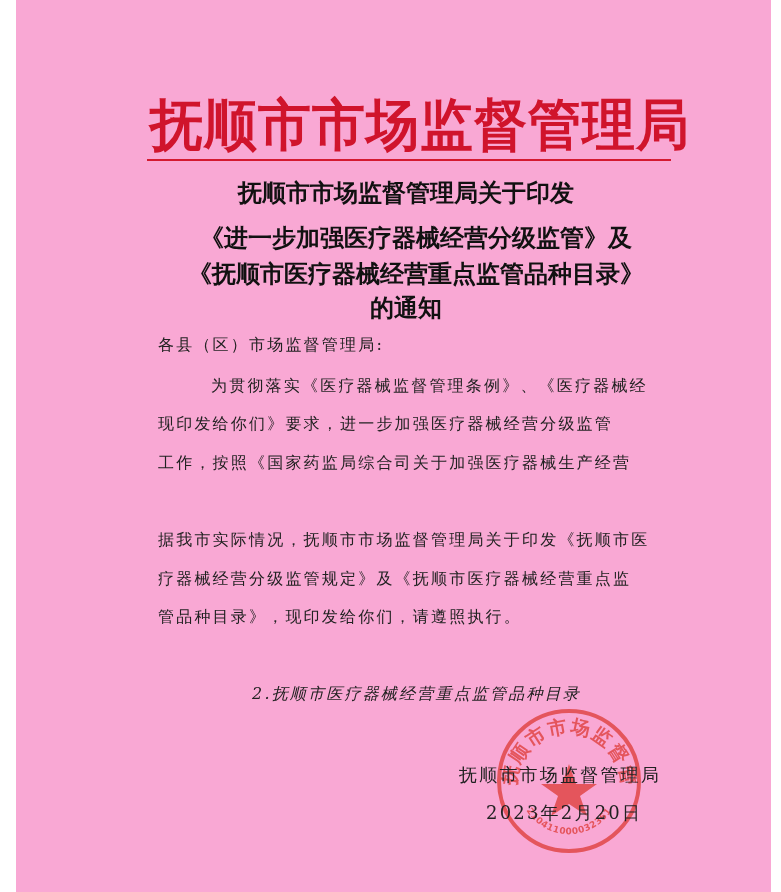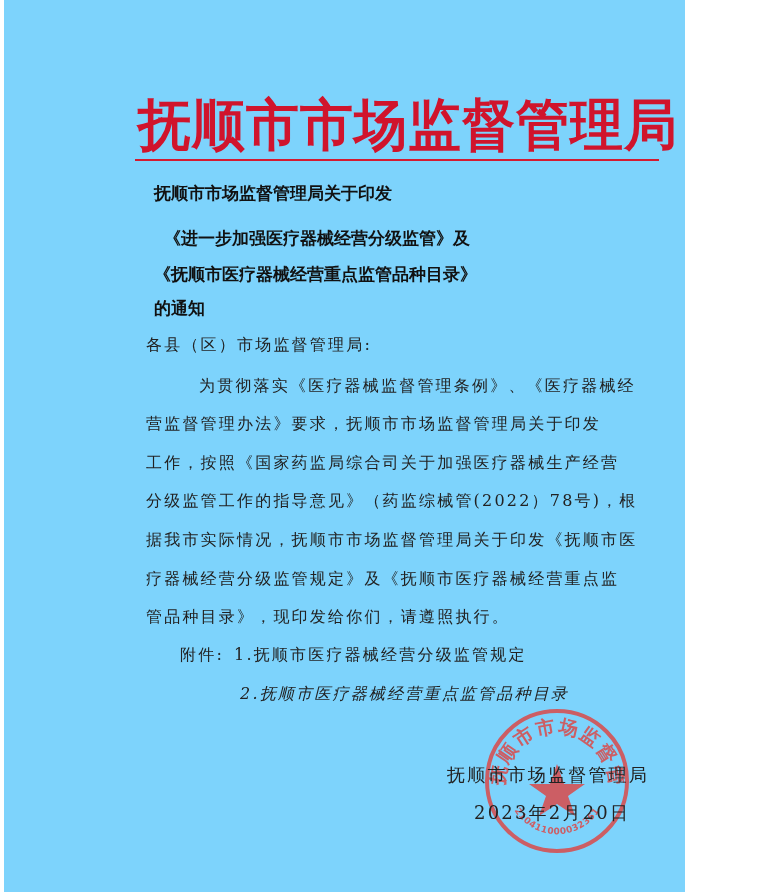--- a/index.html
+++ b/index.html
@@ -1,27 +1,27 @@
 <!DOCTYPE html>
 <html><head>
 <meta charset="utf-8">
 <style>
   html, body { margin: 0; padding: 0; background: #ffffff; }
   body { width: 781px; height: 892px; position: relative; overflow: hidden;
          font-family: "DejaVu Serif", "Liberation Serif", serif; color: #1a1a1a; }
-  .page { position: absolute; left: 4px; top: 0; width: 681px; height: 892px; background: #7dd3fc; }
+  .page { position: absolute; left: 16px; top: 0; width: 755px; height: 892px; background: #f9a8d4; }
 
   .masthead { position: absolute; left: 134px; top: 90px; width: 520px; height: 64px;
               color: #d0142c; font-family: "DejaVu Serif", serif; font-weight: bold;
               font-size: 53px; line-height: 64px; letter-spacing: 1px; white-space: nowrap;
               transform: scaleY(1.05); transform-origin: left top; }
   .red-rule { position: absolute; left: 131px; top: 159px; width: 524px; height: 2px; background: #d41a30; }
 
-  .title { position: absolute; left: 150px; width: 480px; 
-           font-family: "DejaVu Sans", sans-serif; font-weight: bold; font-size: 17px;
+  .title { position: absolute; left: 150px; width: 480px; text-align: center;
+           font-family: "DejaVu Sans", sans-serif; font-weight: bold; font-size: 24px;
            color: #111; white-space: nowrap; line-height: 30px; }
   .t1 { top: 178px; }
   .t2 { top: 223px; left: 160px; width: 480px; }
   .t3 { top: 259px; left: 150px; width: 500px; }
   .t4 { top: 293px; }
 
   .body-line { position: absolute; left: 142px; font-size: 16px; line-height: 24px;
                letter-spacing: 2.2px; white-space: nowrap; color: #222;
                font-family: "DejaVu Serif", serif; }
   .l0 { top: 333px; }
@@ -49,30 +49,26 @@
   <div class="masthead">抚顺市市场监督管理局</div>
   <div class="red-rule"></div>
 
   <div class="title t1">抚顺市市场监督管理局关于印发</div>
   <div class="title t2">《进一步加强医疗器械经营分级监管》及</div>
   <div class="title t3">《抚顺市医疗器械经营重点监管品种目录》</div>
   <div class="title t4">的通知</div>
 
   <div class="body-line l0">各县（区）市场监督管理局:</div>
   <div class="body-line l1">为贯彻落实《医疗器械监督管理条例》、《医疗器械经</div>
-  <div class="body-line l2">营监督管理办法》要求，抚顺市市场监督管理局关于印发</div>
+  <div class="body-line l2">现印发给你们》要求，进一步加强医疗器械经营分级监管</div>
   <div class="body-line l3">工作，按照《国家药监局综合司关于加强医疗器械生产经营</div>
-  <div class="body-line l4">分级监管工作的指导意见》（药监综械管(2022）78号)，根</div>
   <div class="body-line l5">据我市实际情况，抚顺市市场监督管理局关于印发《抚顺市医</div>
   <div class="body-line l6">疗器械经营分级监管规定》及《抚顺市医疗器械经营重点监</div>
   <div class="body-line l7">管品种目录》，现印发给你们，请遵照执行。</div>
 
-  <div class="body-line l8">
-    <span>附件:</span><span style="display:inline-block;width:10px"></span><span>1.抚顺市医疗器械经营分级监管规定</span>
-  </div>
   <div class="body-line l9">2.抚顺市医疗器械经营重点监管品种目录</div>
 
   <svg class="seal" viewBox="0 0 150 150">
     <defs>
       <path id="ringTop" d="M 22 80 A 53 53 0 1 1 128 80"></path>
       <path id="ringBottom" d="M 30 100 A 50 50 0 0 0 120 100"></path>
     </defs>
     <circle cx="75" cy="75" r="70" fill="none" stroke="#e0413f" stroke-width="4"></circle>
     <text font-size="19" fill="#e0413f" font-family="DejaVu Sans, sans-serif" font-weight="bold" letter-spacing="2">
       <textPath href="#ringTop">抚顺市市场监督管理局</textPath>

